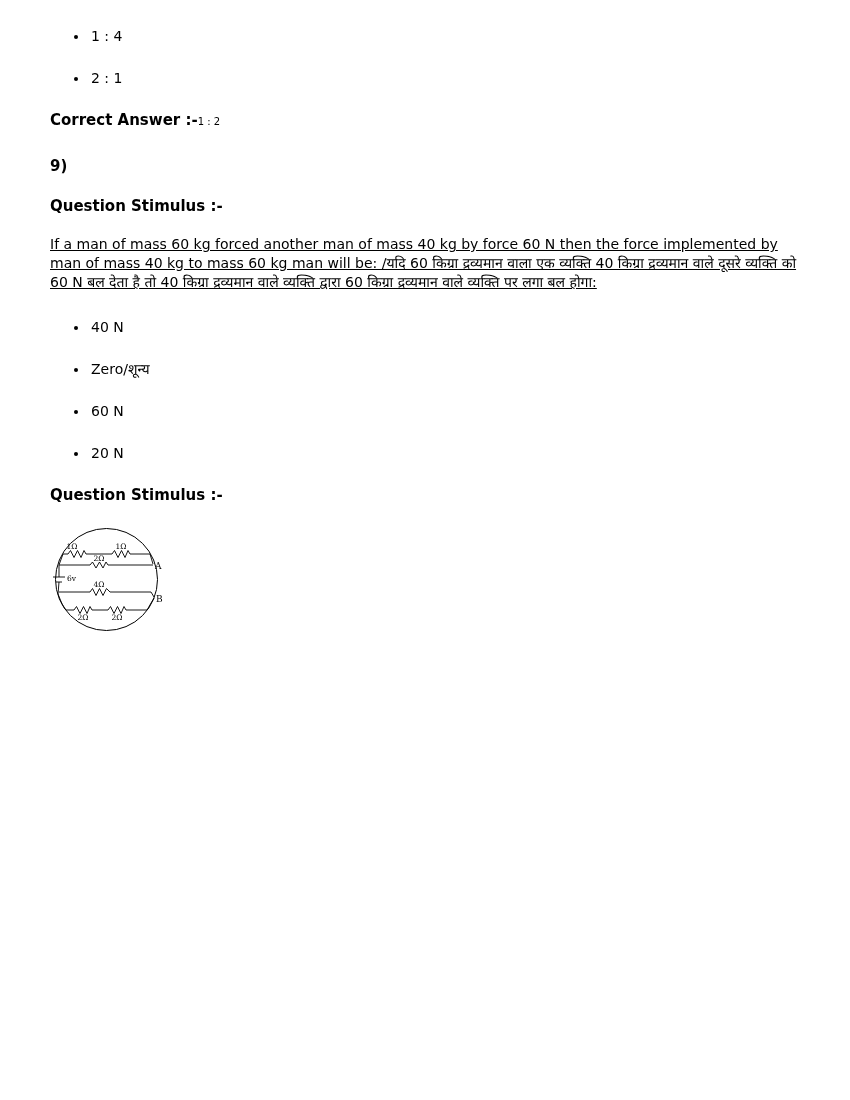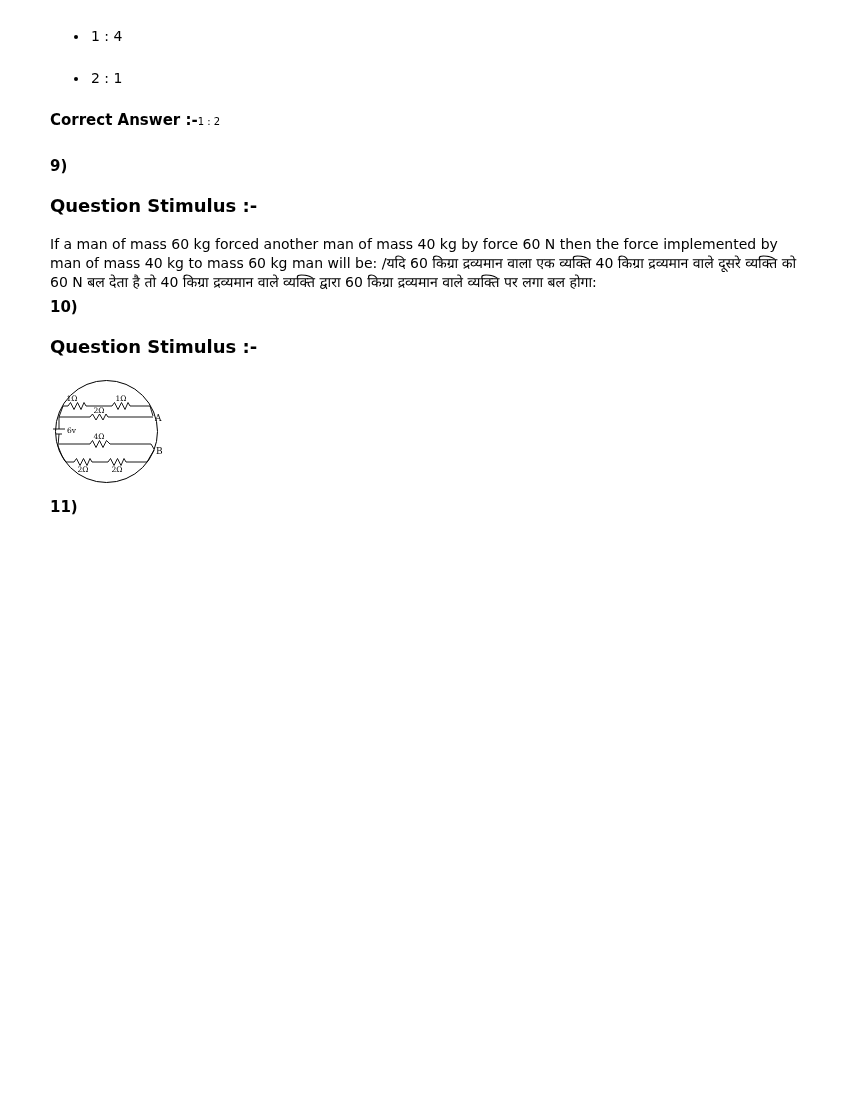--- a/index.html
+++ b/index.html
@@ -34,28 +34,29 @@
   }
   .answer .val { font-weight: normal; font-size: 10px; }
   .qnum {
     font-weight: bold;
     font-size: 15px;
     margin: 0 0 22px 0;
     line-height: 18px;
   }
   .stim {
     font-weight: bold;
-    font-size: 18px;
+    font-size: 15px;
     margin: 0 0 20px 0;
     line-height: 18px;
   }
   .qtext {
     margin: 0 0 6px 0;
     line-height: 19px;
     width: 748px;
+    text-decoration: underline;
   }
   .qbold {
     font-weight: bold;
     margin: 0 0 10px 0;
     line-height: 19px;
     width: 748px;
   }
   .circuit-fig {
     margin: 10px 0 10px 2px;
   }
@@ -82,24 +83,29 @@
       <li>1 : 4</li>
       <li>2 : 1</li>
     </ul>
     <p class="answer"><span class="b">Correct Answer :-</span><span class="val">1 : 2</span></p>
   </section>
 
   <section>
     <p class="qnum">9)</p>
     <p class="stim">Question Stimulus :-</p>
     <p class="qtext">If a man of mass 60 kg forced another man of mass 40 kg by force 60 N then the force implemented by man of mass 40 kg to mass 60 kg man will be: /यदि 60 किग्रा द्रव्यमान वाला एक व्यक्ति 40 किग्रा द्रव्यमान वाले दूसरे व्यक्ति को 60 N बल देता है तो 40 किग्रा द्रव्यमान वाले व्यक्ति द्वारा 60 किग्रा द्रव्यमान वाले व्यक्ति पर लगा बल होगा:</p>
+    <ul class="opts">
+      <li>40 N</li>
+      <li>Zero/शून्य</li>
+      <li>60 N</li>
+      <li>20 N</li>
+    </ul>
   </section>
 
   <section>
-    <p class="qnum">10)</p>
     <p class="stim">Question Stimulus :-</p>
 
     <figure class="circuit-fig" style="margin-left:2px;">
       <svg width="118" height="112" viewBox="0 0 118 112" xmlns="http://www.w3.org/2000/svg">
 
         <circle cx="54.5" cy="55.5" r="51" fill="none" stroke="#000" stroke-width="1"></circle>
 
         <polyline class="cwire" points="11,30 16,30"></polyline>
         <polyline class="cwire" points="16,30 18.5,26.5 22,33.5 25.5,26.5 29,33.5 32,26.5 34,30"></polyline>
         <polyline class="cwire" points="34,30 60,30"></polyline>
@@ -132,17 +138,14 @@
         <text class="clabel" x="47" y="63" text-anchor="middle">4Ω</text>
         <text class="clabel" x="31" y="96" text-anchor="middle">2Ω</text>
         <text class="clabel" x="65" y="96" text-anchor="middle">2Ω</text>
         <text class="nlabel" x="103" y="45">A</text>
         <text class="nlabel" x="104" y="78">B</text>
       </svg>
     </figure>
 
   </section>
 
-  <section>
-    <p class="qnum">11)</p>
-  </section>
 
 </div>
 
 </body></html>

